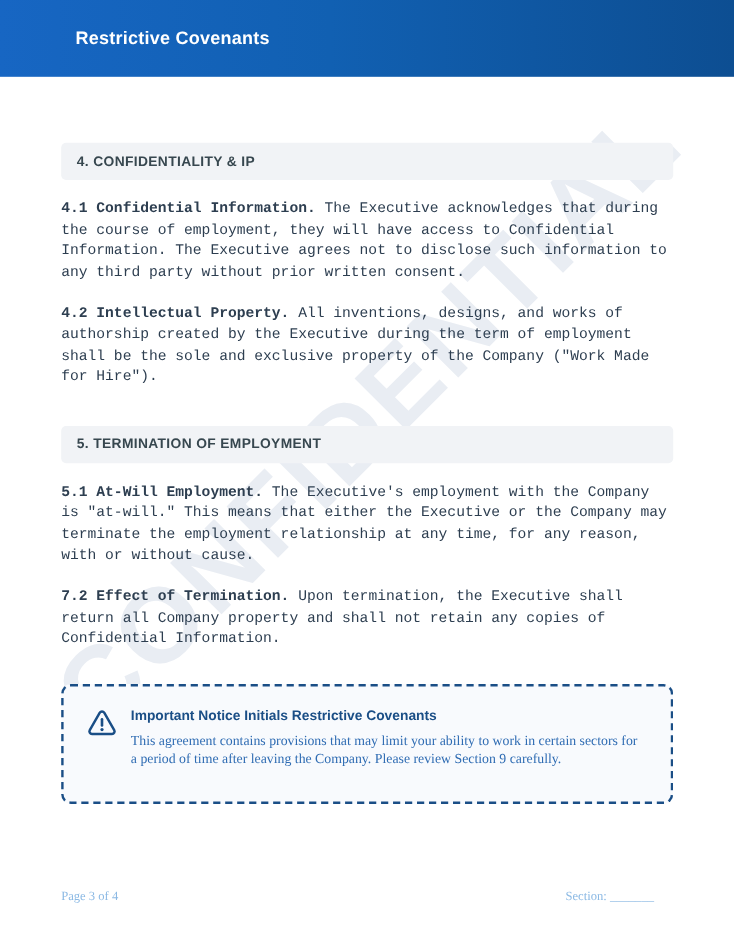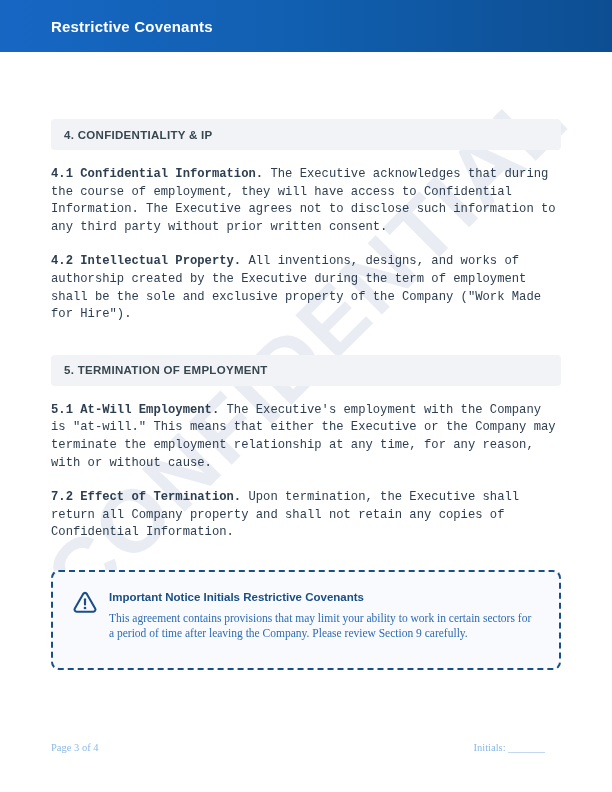--- a/index.html
+++ b/index.html
@@ -7,25 +7,26 @@
     position: relative;
     width: 612px;
     height: 792px;
     background: #ffffff;
     overflow: hidden;
     font-family: "Liberation Serif", serif;
   }
   .header {
     position: absolute;
     top: 0; left: 0; right: 0;
-    height: 52px;
+    height: 64px;
     background: linear-gradient(90deg, #1766c3 0%, #1160b2 45%, #0d4e92 100%);
     display: flex;
     align-items: center;
     z-index: 2;
+    padding-left: 12px;
   }
   .header-title {
     color: #ffffff;
     font-family: "Liberation Sans", sans-serif;
     font-weight: bold;
     font-size: 15px;
     letter-spacing: 0.2px;
     margin-left: 51px;
   }
   .watermark {
@@ -153,16 +154,16 @@
       <div class="notice-text">
         <div class="notice-title">Important Notice Initials Restrictive Covenants</div>
         <div class="notice-body">This agreement contains provisions that may limit your ability to work in certain sectors for a period of time after leaving the Company. Please review Section 9 carefully.</div>
       </div>
     </div>
 
   </div>
 
   <div class="footer">
     <span>Page 3 of 4</span>
-    <span>Initials: _______</span>
+    <span>Section: _______</span>
   </div>
 
 </div>
 
 </body></html>

